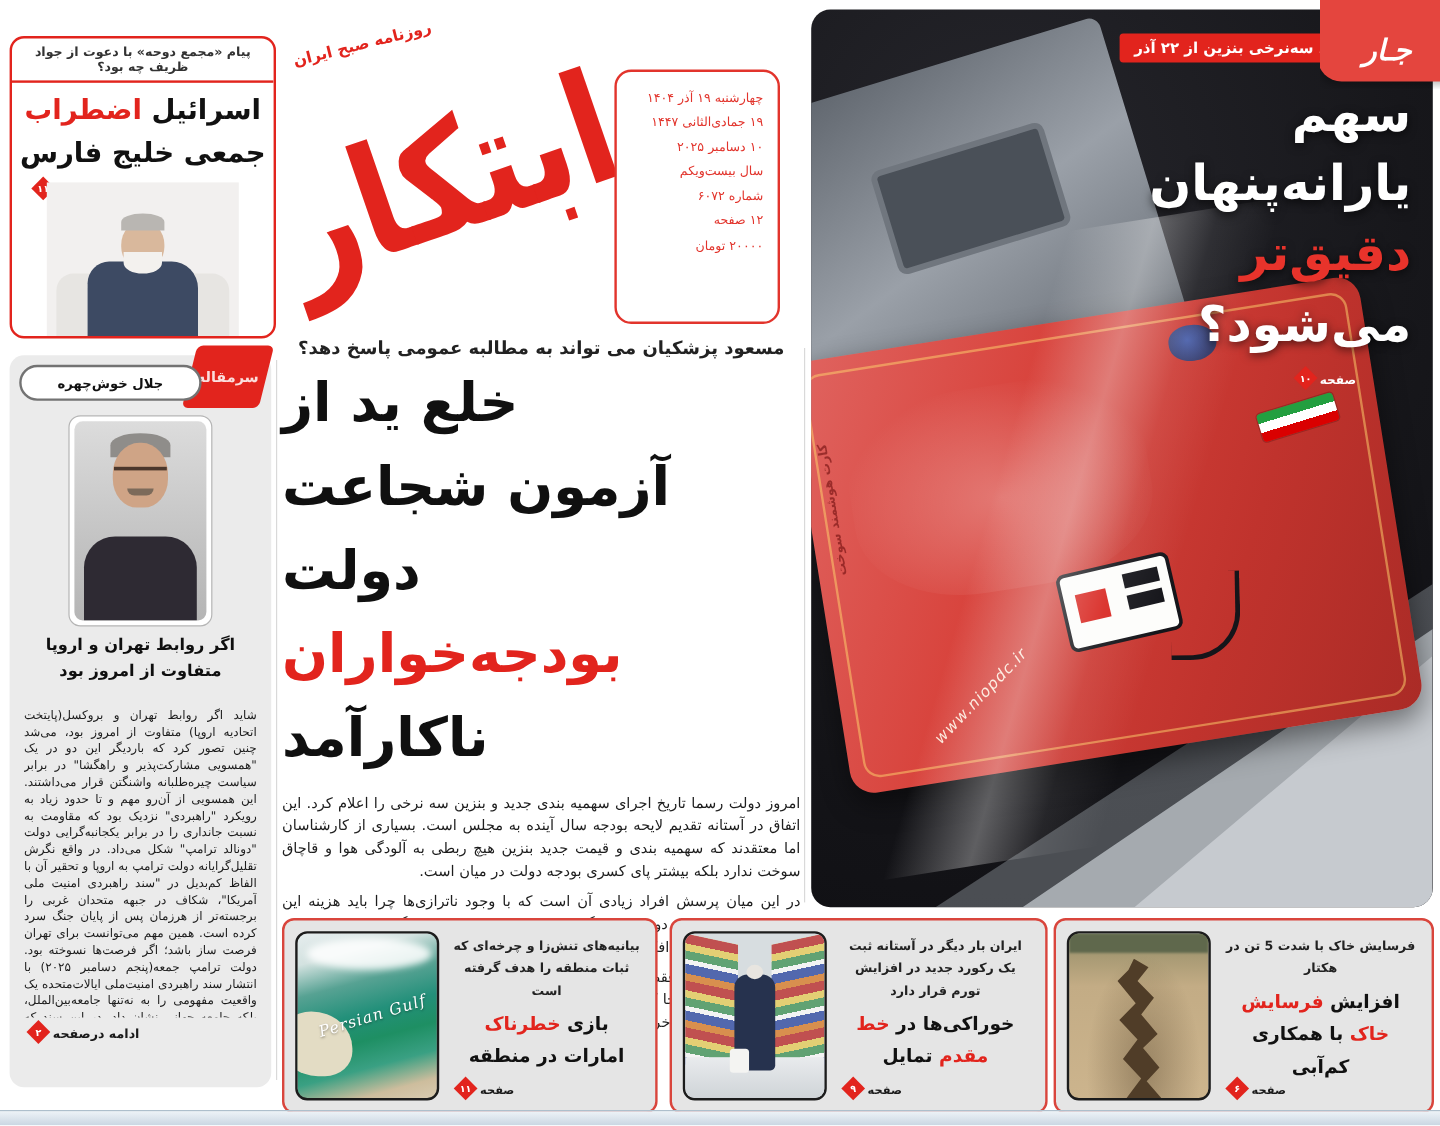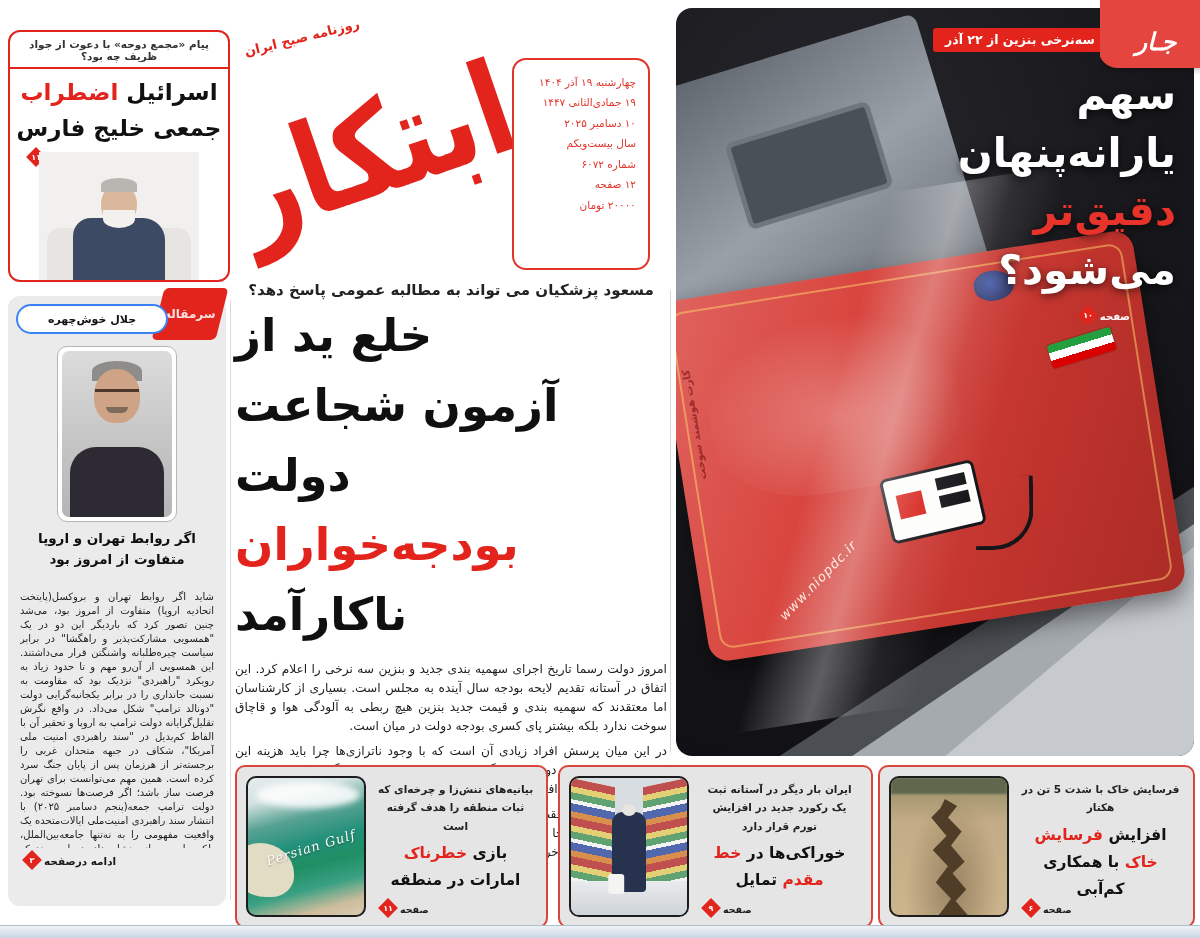--- a/index.html
+++ b/index.html
@@ -69,21 +69,21 @@
   
   .watermark { position:absolute; top:0; right:0; width:100px; height:74px; overflow:hidden; z-index:30; }
   .wm-shape { position:absolute; right:-14px; top:-16px; width:116px; height:84px; background:#e4453e; border-radius:0 0 0 20px; display:flex; align-items:flex-end; justify-content:center; padding-bottom:14px; box-shadow:-2px 2px 6px rgba(0,0,0,.25); }
   .wm-shape span { color:#ffffff; font-size:24px; font-weight:bold; line-height:1;font-style:italic; }
 
   
   .editorial { position:absolute; left:8px; top:296px; width:218px; height:610px; background:#ebebeb; border-radius:12px; }
   .ed-header { position:relative; height:42px; }
   .ed-tab { position:absolute; right:4px; top:-8px; width:64px; height:52px; background:#e2241d; transform:skewX(-14deg); border-radius:5px; display:flex; align-items:center; justify-content:center; }
   .ed-tab span { transform:skewX(14deg); color:rgba(255,255,255,.85); font-size:12px; font-weight:bold; }
-  .ed-pill { position:absolute; left:8px; top:8px; width:152px; height:30px; background:#fff; border:2px solid #3b82f6; border-radius:999px; display:flex; align-items:center; justify-content:center; font-size:11px; font-weight:bold; color:#111; direction:rtl; }
+  .ed-pill { position:absolute; left:8px; top:8px; width:152px; height:30px; background:#fff; border:2px solid #737373; border-radius:999px; display:flex; align-items:center; justify-content:center; font-size:11px; font-weight:bold; color:#111; direction:rtl; }
   .ed-photo { width:120px; height:176px; margin:8px auto 6px; background:#fff; border:1px solid #b5b5b5; border-radius:10px; padding:4px; }
   .ed-photo-inner { width:100%; height:100%; border-radius:7px; background:linear-gradient(180deg,#dcdcdc 0%, #c3c3c3 60%, #b5b5b5 100%); position:relative; overflow:hidden; }
   .edp-head { position:absolute; top:18px; left:50%; transform:translateX(-50%); width:46px; height:54px; background:#cfa486; border-radius:48% 48% 44% 44%; }
   .edp-hair { position:absolute; top:10px; left:50%; transform:translateX(-50%); width:50px; height:20px; background:#8f8d8a; border-radius:50% 50% 0 0; }
   .edp-glasses { position:absolute; top:38px; left:50%; transform:translateX(-50%); width:44px; height:9px; border-top:3px solid #4b372c; }
   .edp-mustache { position:absolute; top:56px; left:50%; transform:translateX(-50%); width:22px; height:6px; background:#7c6a5a; border-radius:0 0 6px 6px; }
   .edp-body { position:absolute; bottom:0; left:50%; transform:translateX(-50%); width:94px; height:70px; background:#2e2a33; border-radius:26px 26px 0 0; }
   .ed-title { font-size:13.5px; font-weight:bold; color:#0f0f0f; text-align:center; line-height:1.55; margin:2px 12px 20px; direction:rtl; }
   .ed-body { margin:2px 12px 0; direction:rtl; text-align:justify; font-size:10px; line-height:1.4; color:#1c1c1c; height:258px; overflow:hidden; }
   .ed-more { margin:5px 12px; direction:rtl; text-align:left; font-weight:bold; font-size:10.5px; }

